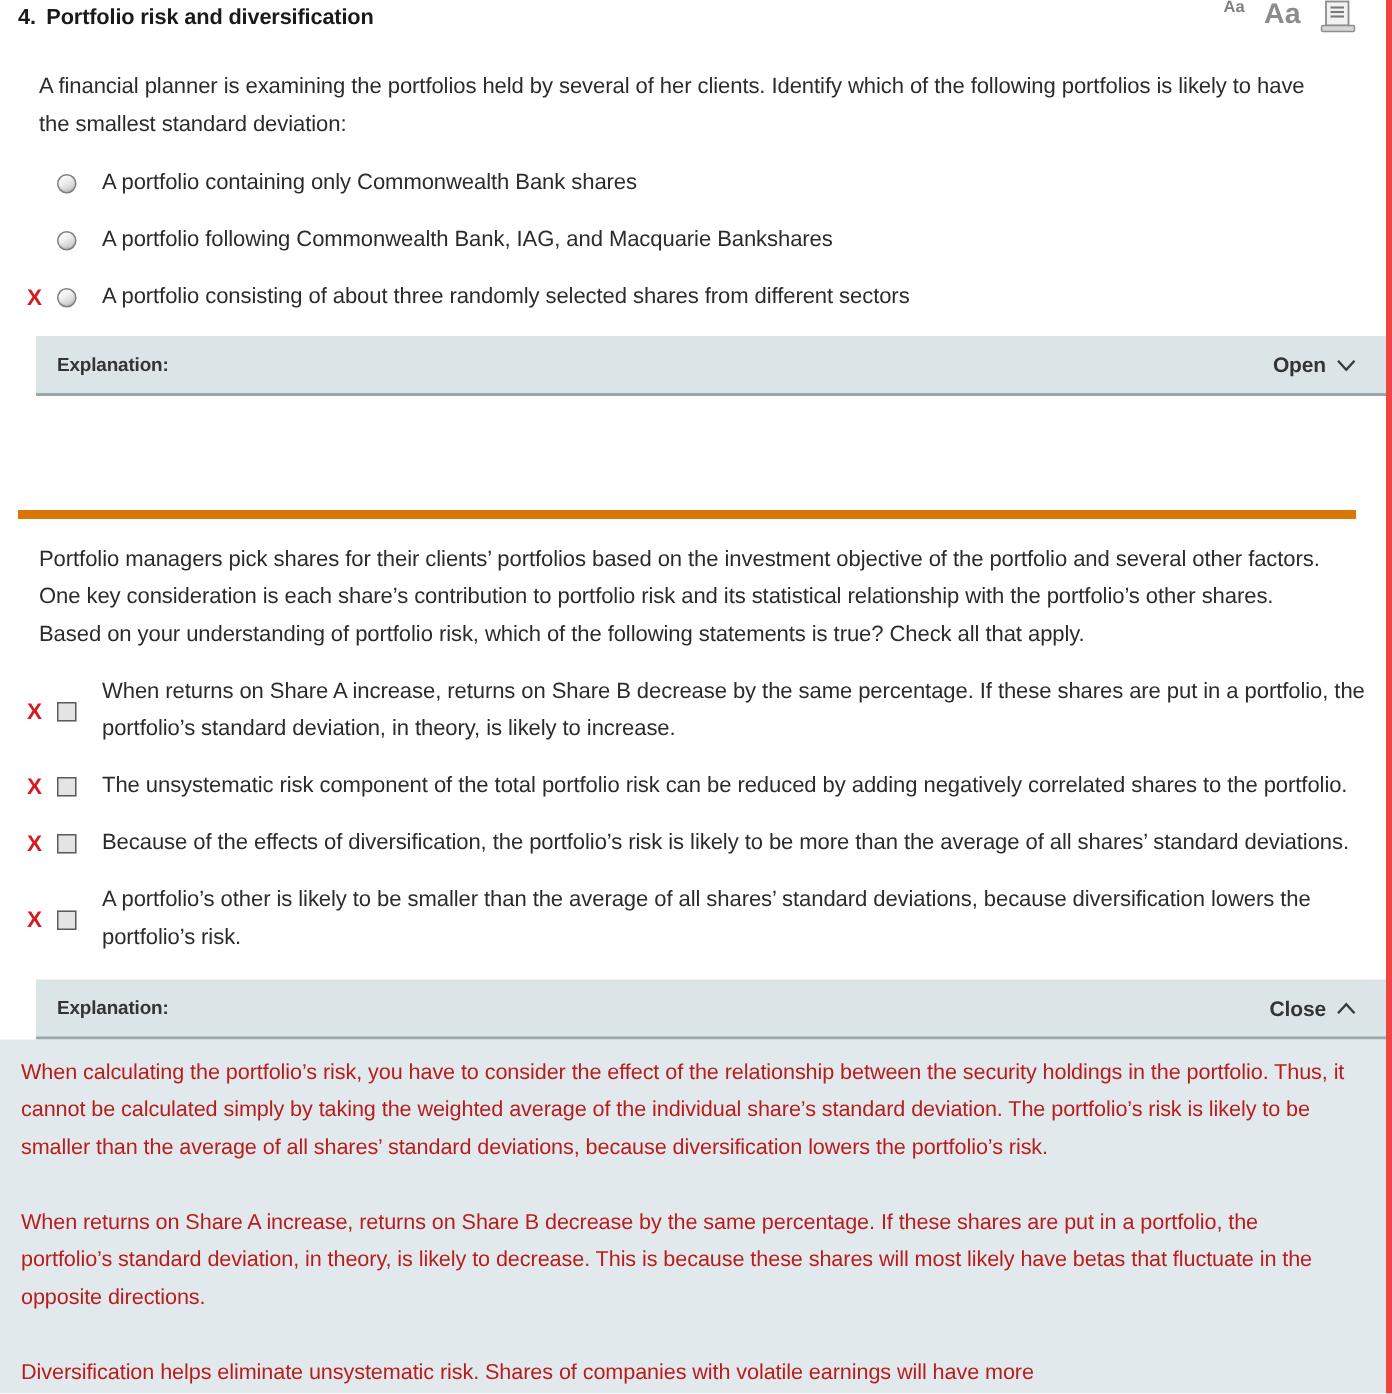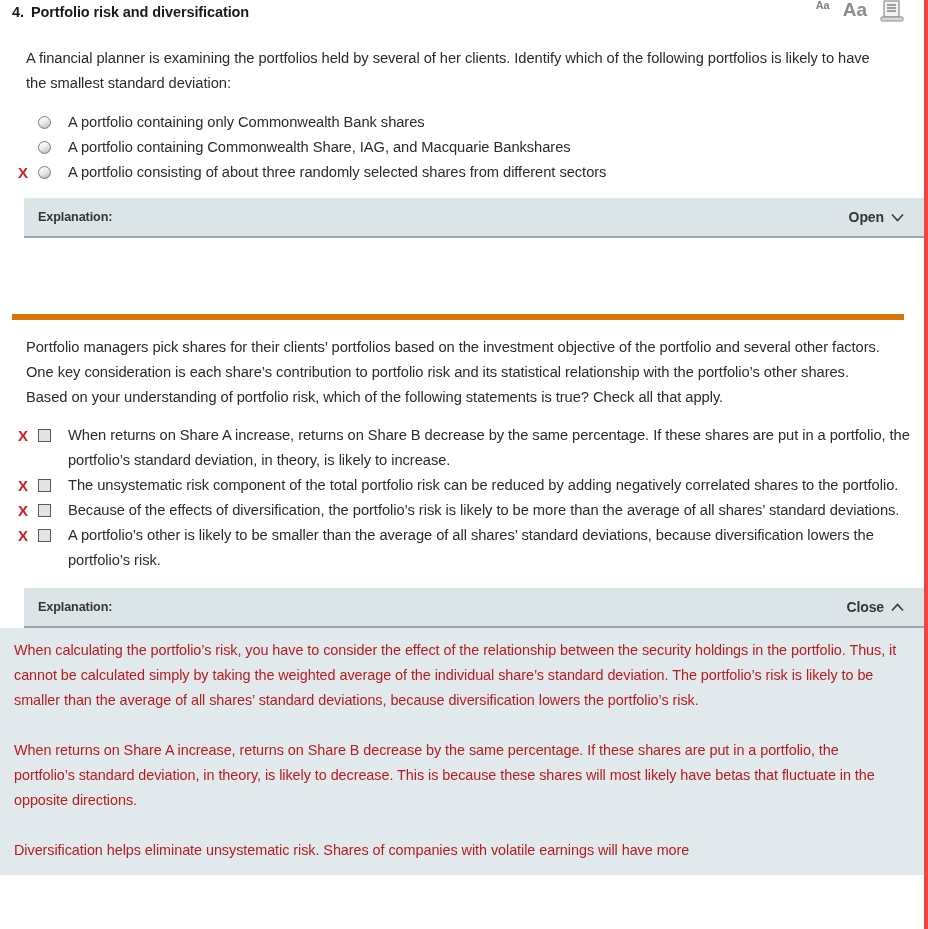--- a/index.html
+++ b/index.html
@@ -61,22 +61,23 @@
     line-height: 25px;
     letter-spacing: -0.05px;
   }
   .intro-block { margin-top: 16px; }
   .para { margin: 12px; }
 
   
   .options { margin-top: 14px; padding-left: 14px; }
   .opt-row {
     display: flex;
-    align-items: flex-start;
+    align-items: center;
     min-height: 25px;
+    margin-top: 13px;
   }
   .opt-mark {
     width: 24px;
     flex: 0 0 24px;
     text-align: left;
     color: #d71920;
     font-weight: bold;
     font-size: 15px;
     line-height: 25px;
     padding-left: 4px;
@@ -198,21 +199,21 @@
           <span class="radio"></span>
         </span>
       <span class="opt-label">A portfolio containing only Commonwealth Bank shares</span>
     </div>
 
     <div class="opt-row">
       <span class="opt-mark blank"></span>
       <span class="opt-input">
           <span class="radio"></span>
         </span>
-      <span class="opt-label">A portfolio containing Commonwealth Share, IAG, and Macquarie Bankshares</span>
+      <span class="opt-label">A portfolio following Commonwealth Bank, IAG, and Macquarie Bankshares</span>
     </div>
 
     <div class="opt-row">
       <span class="opt-mark">X</span>
       <span class="opt-input">
           <span class="radio"></span>
         </span>
       <span class="opt-label">A portfolio consisting of about three randomly selected shares from different sectors</span>
     </div>
 

